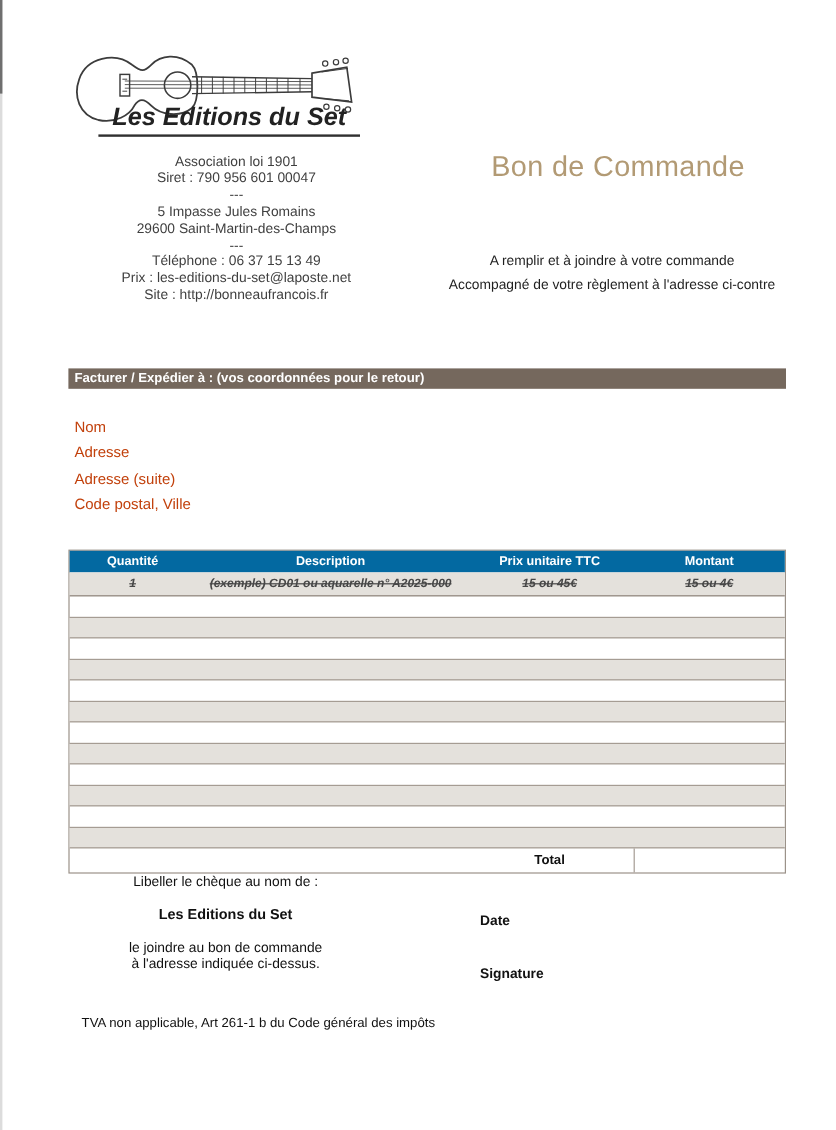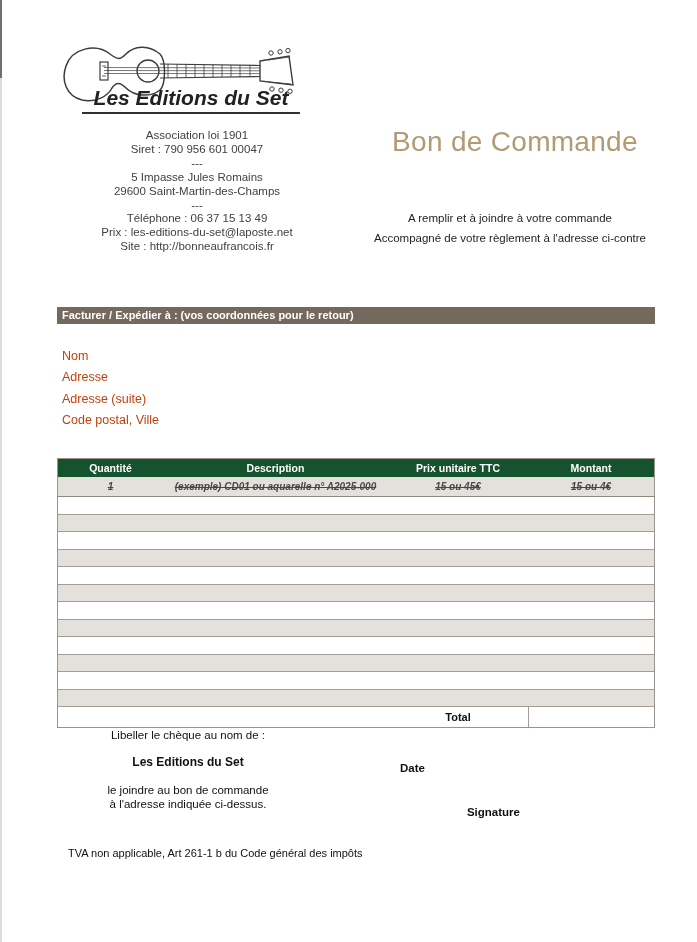--- a/index.html
+++ b/index.html
@@ -17,34 +17,34 @@
     font-size:21px;font-weight:bold;font-style:italic;color:#222;
     border-bottom:2px solid #303030;padding-bottom:2px;white-space:nowrap;
   }
 
   
   .org{position:absolute;left:57px;top:129px;width:280px;text-align:center;
     font-size:11.5px;color:#3f3f3f;line-height:13.9px;}
 
   
   .doc-title{position:absolute;left:365px;top:126px;width:300px;text-align:center;
-    font-size:28px;color:#b29a74;letter-spacing:.3px;}
+    font-size:24px;color:#b29a74;letter-spacing:.3px;}
   .instructions{position:absolute;left:348px;top:176px;width:324px;text-align:center;
     font-size:11.5px;color:#1f1f1f;line-height:20px;margin-top:32px;}
 
   
   .section-bar{position:absolute;left:57px;top:307px;width:598px;height:17px;
     background:#75685d;color:#ffffff;font-size:11px;font-weight:bold;line-height:17px;
     padding-left:5px;box-sizing:border-box;}
   .fields{position:absolute;left:62px;top:346px;font-size:12.5px;color:#c2410c;line-height:21.3px;}
 
   
   .otable{position:absolute;left:57px;top:458px;width:598px;
     border:1px solid #9b9289;box-sizing:border-box;background:#fff;}
-  .thead{display:flex;background:#14532d;color:#fff;font-weight:bold;
+  .thead{display:flex;background:#0369a1;color:#fff;font-weight:bold;
     font-size:10.5px;height:18px;line-height:18px;}
   .thead span{text-align:center;}
   .col-q{width:105px;}.col-d{width:225px;}.col-p{width:140px;}.col-m{width:126px;}
   .example-row{display:flex;height:20px;line-height:19px;background:#e4e1dc;
     font-size:10px;font-weight:bold;font-style:italic;color:#474747;
     box-sizing:border-box;border-bottom:1px solid #8f867d;}
   .example-row span{text-align:center;text-decoration:line-through;}
   .trow{height:17.5px;box-sizing:border-box;border-bottom:1px solid #a59c93;}
   .trow.beige{background:#e4e1dc;}
   .total-row{display:flex;height:20px;line-height:20px;font-size:11px;font-weight:bold;}
@@ -53,21 +53,21 @@
   .total-amount{width:126px;border-left:1px solid #a59c93;box-sizing:border-box;}
 
   
   .pay-left{position:absolute;left:78px;top:729px;width:220px;text-align:center;
     font-size:11.5px;color:#111;}
   .pay-instr{margin:0 0 14px 0;}
   .payee{font-weight:bold;font-size:12px;margin:0 0 14px 0;}
   .pay-lines{line-height:14px;}
   .date-label{position:absolute;left:400px;top:762px;width:120px;text-align:left;
     font-weight:bold;font-size:11.5px;}
-  .sig-label{position:absolute;left:400px;top:806px;width:120px;text-align:right;
+  .sig-label{position:absolute;left:400px;top:806px;width:120px;text-align:left;
     font-weight:bold;font-size:11.5px;}
   .footer-note{position:absolute;left:68px;top:847px;font-size:11px;color:#111;}
 </style>
 </head>
 <body>
 
 <div class="page">
   <div class="edge"></div>
   <div class="edge-dark"></div>
 

